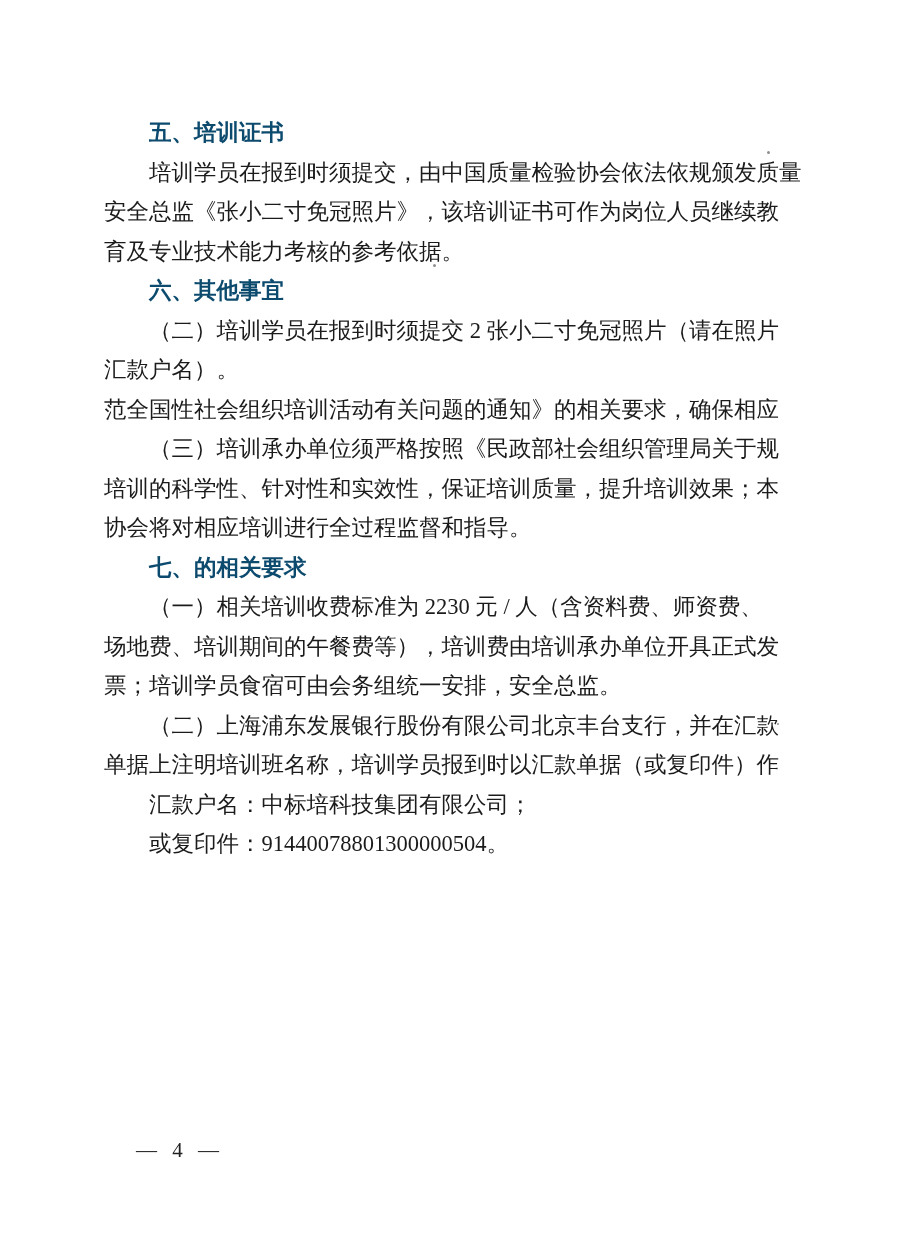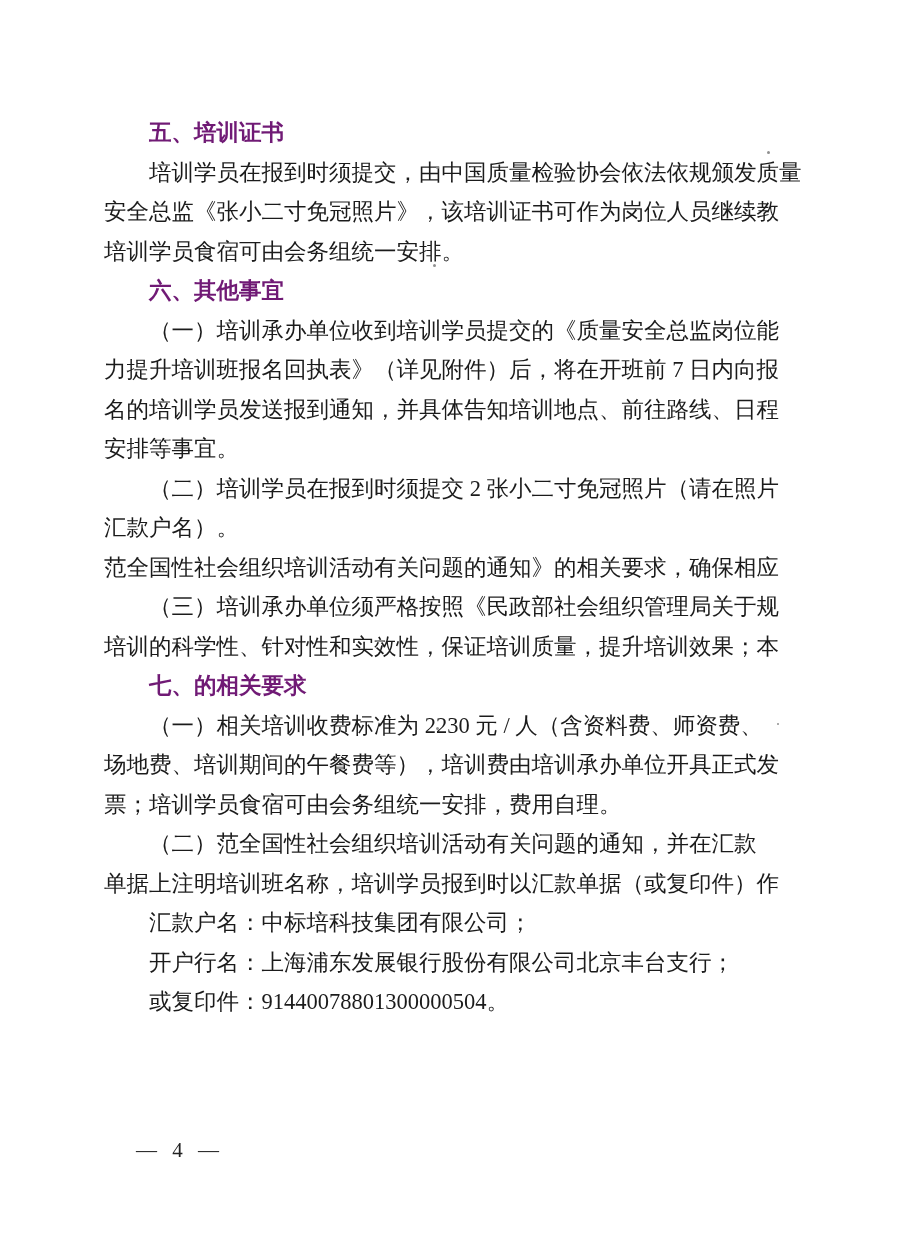--- a/index.html
+++ b/index.html
@@ -32,21 +32,21 @@
     height: 39.5px;
     line-height: 39.5px;
     white-space: nowrap;
   }
   .first {
     text-indent: 45px;
   }
   .heading {
     font-family: Liberation Sans, sans-serif;
     font-weight: 700;
-    color: #701a75;
+    color: #0c4a6e;
   }
   .page-number {
     position: absolute;
     left: 136px;
     top: 1138px;
     font-size: 21px;
     color: #222222;
     letter-spacing: 1px;
     word-spacing: 8px;
     font-family: "Liberation Serif", serif;
@@ -66,55 +66,47 @@
 <body>
 
 <div class="page">
 
   <div class="content">
 
     <div class="line heading first">五、培训证书</div>
     <div>
       <div class="line first">培训学员在报到时须提交，由中国质量检验协会依法依规颁发质量</div>
       <div class="line">安全总监《张小二寸免冠照片》，该培训证书可作为岗位人员继续教</div>
-      <div class="line">培训学员食宿可由会务组统一安排。</div>
+      <div class="line">育及专业技术能力考核的参考依据。</div>
     </div>
 
     <div class="line heading first">六、其他事宜</div>
-    <div>
-      <div class="line first">（一）培训承办单位收到培训学员提交的《质量安全总监岗位能</div>
-      <div class="line">力提升培训班报名回执表》（详见附件）后，将在开班前 7 日内向报</div>
-      <div class="line">名的培训学员发送报到通知，并具体告知培训地点、前往路线、日程</div>
-      <div class="line">安排等事宜。</div>
-    </div>
     <div>
       <div class="line first">（二）培训学员在报到时须提交 2 张小二寸免冠照片（请在照片</div>
       <div class="line">汇款户名）。</div>
     </div>
     <div>
       <div class="line">范全国性社会组织培训活动有关问题的通知》的相关要求，确保相应</div>
       <div class="line first">（三）培训承办单位须严格按照《民政部社会组织管理局关于规</div>
       <div class="line">培训的科学性、针对性和实效性，保证培训质量，提升培训效果；本</div>
+      <div class="line">协会将对相应培训进行全过程监督和指导。</div>
     </div>
 
     <div class="line heading first">七、的相关要求</div>
     <div>
       <div class="line first">（一）相关培训收费标准为 2230 元 / 人（含资料费、师资费、</div>
       <div class="line">场地费、培训期间的午餐费等），培训费由培训承办单位开具正式发</div>
-      <div class="line">票；培训学员食宿可由会务组统一安排，费用自理。</div>
+      <div class="line">票；培训学员食宿可由会务组统一安排，安全总监。</div>
     </div>
     <div>
-      <div class="line first">（二）范全国性社会组织培训活动有关问题的通知，并在汇款</div>
+      <div class="line first">（二）上海浦东发展银行股份有限公司北京丰台支行，并在汇款</div>
       <div class="line">单据上注明培训班名称，培训学员报到时以汇款单据（或复印件）作</div>
     </div>
     <div>
       <div class="line first">汇款户名：中标培科技集团有限公司；</div>
-    </div>
-    <div>
-      <div class="line first">开户行名：上海浦东发展银行股份有限公司北京丰台支行；</div>
     </div>
     <div>
       <div class="line first">或复印件：91440078801300000504。</div>
     </div>
 
   </div>
 
   <div class="page-number">— 4 —</div>
 
   <div class="speck speck-a"></div>

